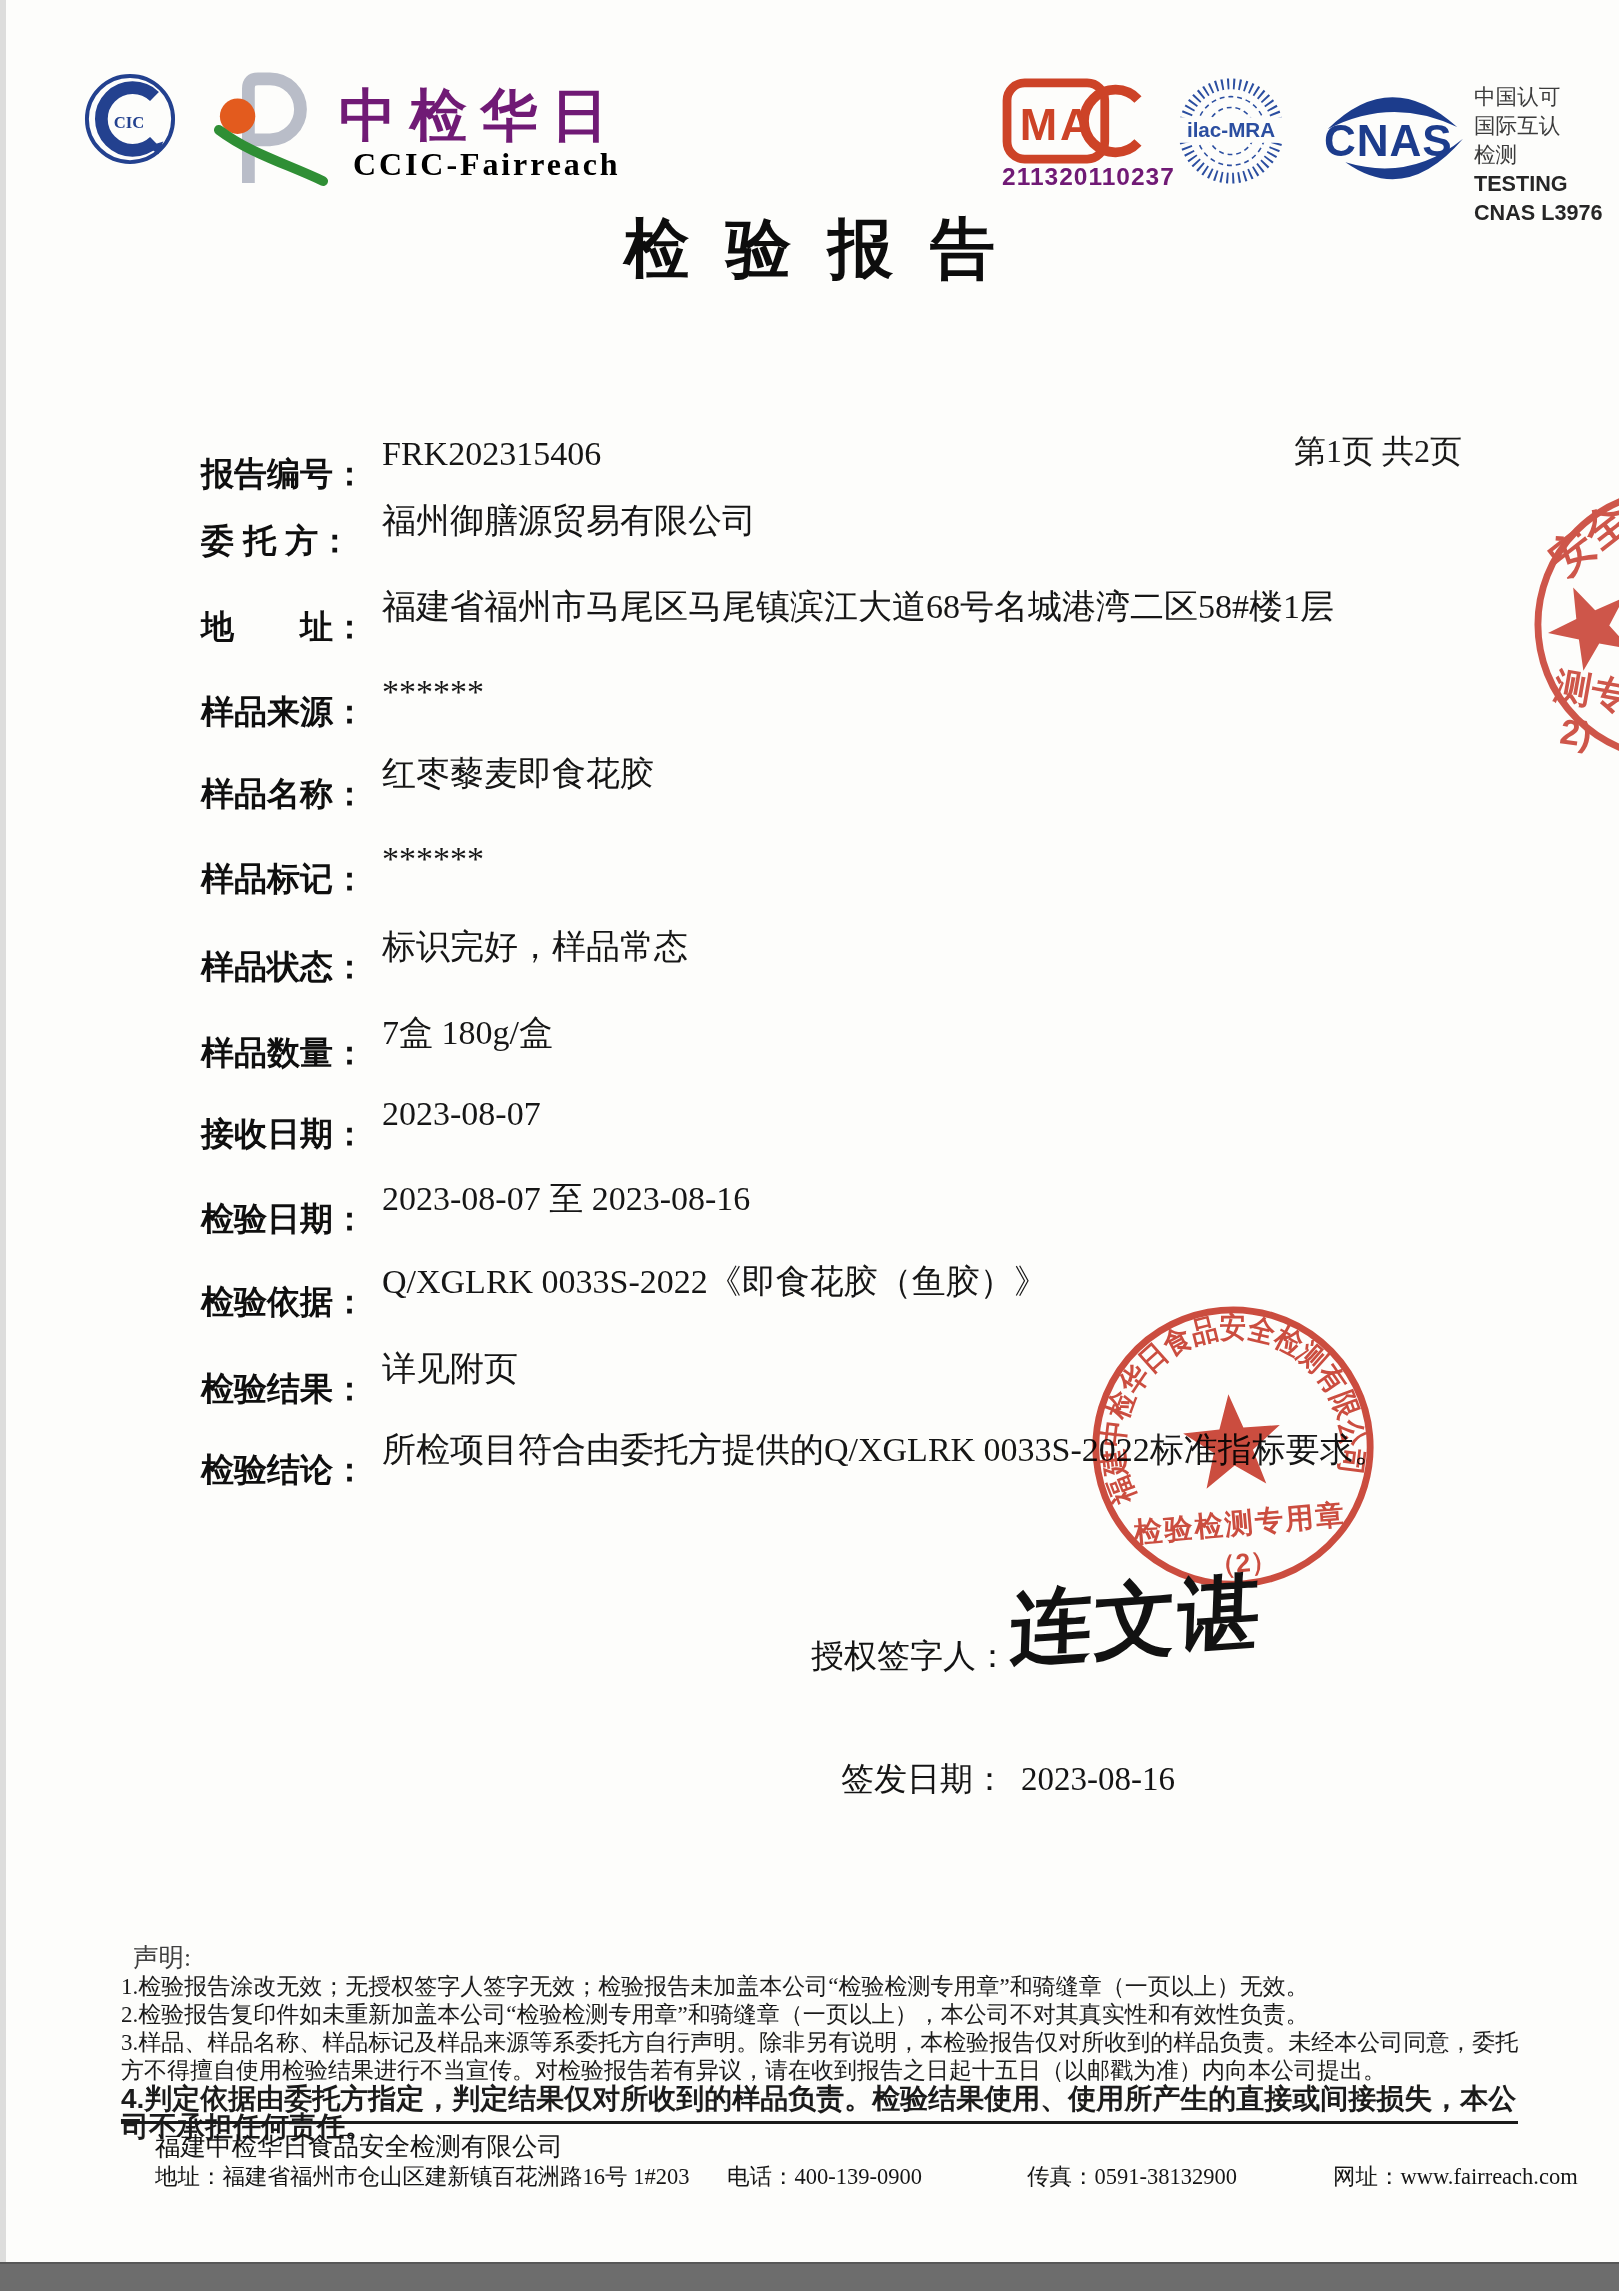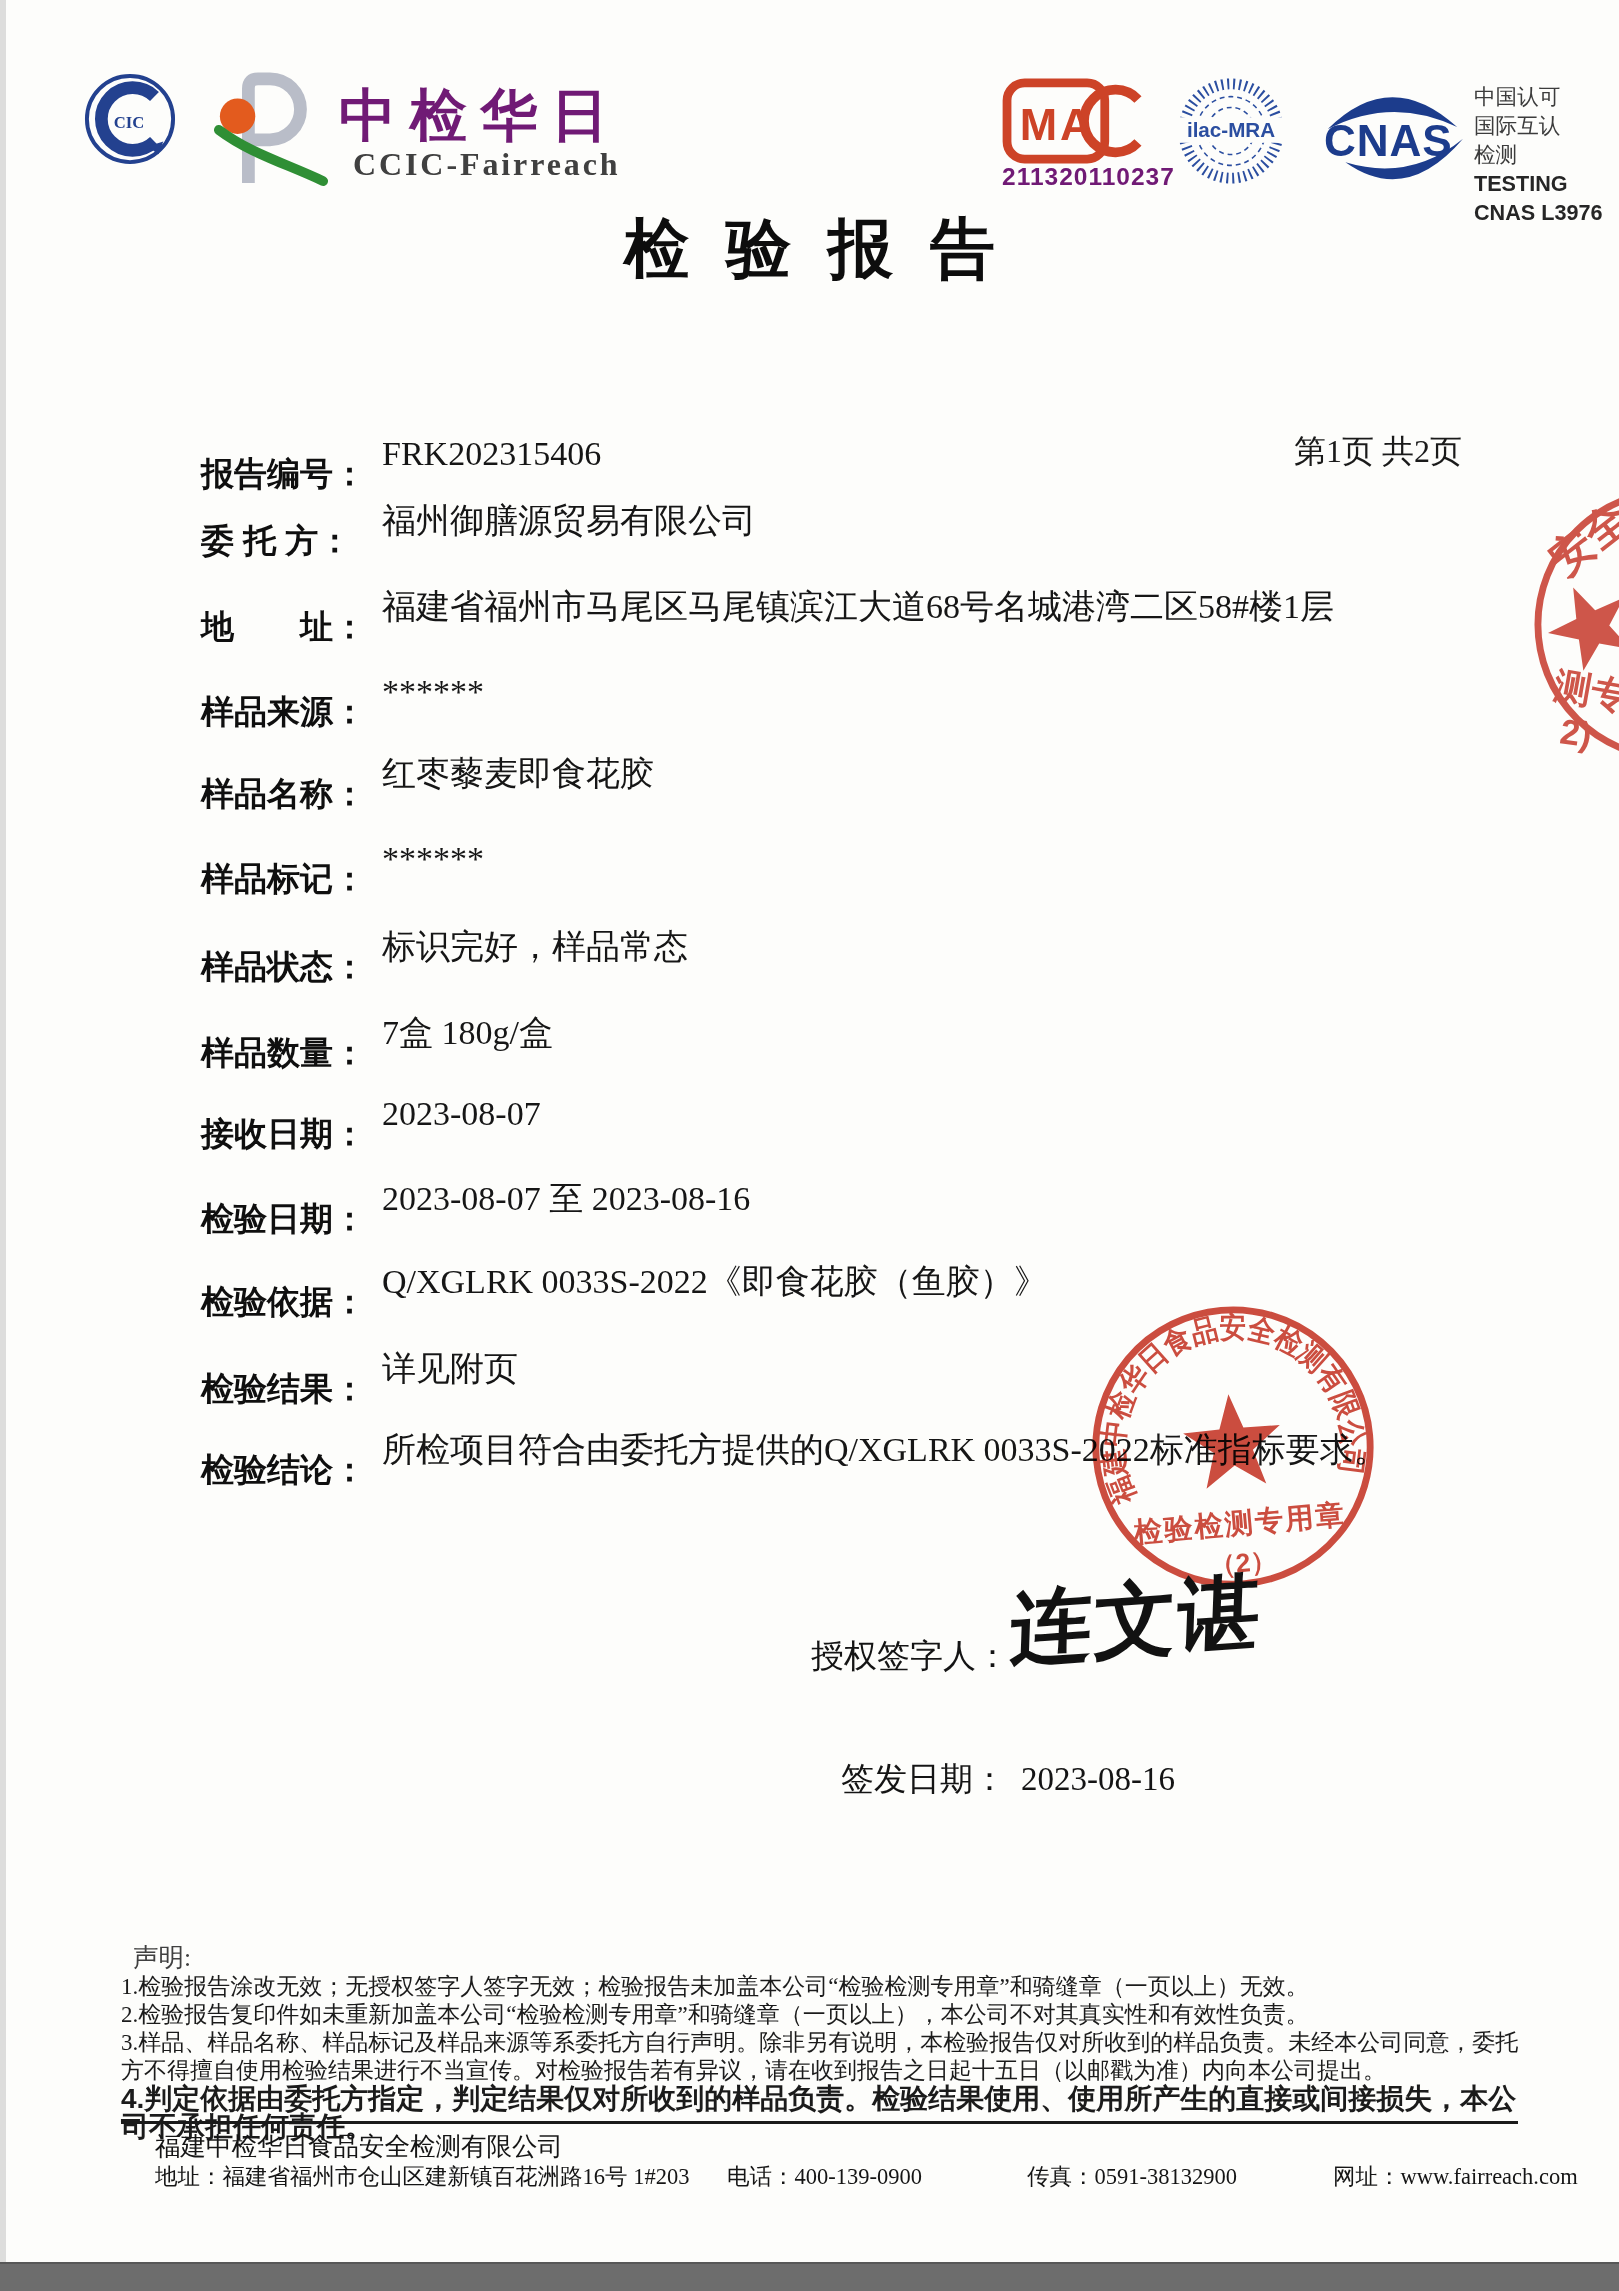--- a/index.html
+++ b/index.html
@@ -3,21 +3,21 @@
 <meta charset="utf-8">
 <style>
   html,body{margin:0;padding:0;background:#e8e8e8;}
   #page{position:relative;width:1619px;height:2292px;background:#fdfdfb;overflow:hidden;
         font-family:"Liberation Serif",serif;color:#141414;}
   .abs{position:absolute;}
   
   .brand-cn{left:323px;top:84px;font:700 57px/63px "Liberation Sans",sans-serif;
             color:#701a75;letter-spacing:13.7px;white-space:nowrap;margin-left:16px;}
   .brand-en{left:353px;top:147px;font:700 32px/35px "Liberation Serif",serif;
-            color:#404040;letter-spacing:2.9px;white-space:nowrap;}
+            color:#000000;letter-spacing:2.9px;white-space:nowrap;}
   .cma-number{left:1002px;top:163px;font:700 24.5px/27.4px "Liberation Sans",sans-serif;
               color:#701a75;letter-spacing:1px;}
   .accred{left:1474px;top:82px;width:147px;}
   .acc-line{font:400 21.6px/29px "Liberation Sans",sans-serif;color:#3c3c3c;}
   .acc-line.bold{font-weight:700;color:#262626;}
   
   .report-title{left:0;top:210px;width:1619px;text-align:center;
                 font:700 65px/78px "Liberation Sans",sans-serif;color:#0d0d0d;
                 letter-spacing:37px;padding-left:37px;box-sizing:border-box;}
   

